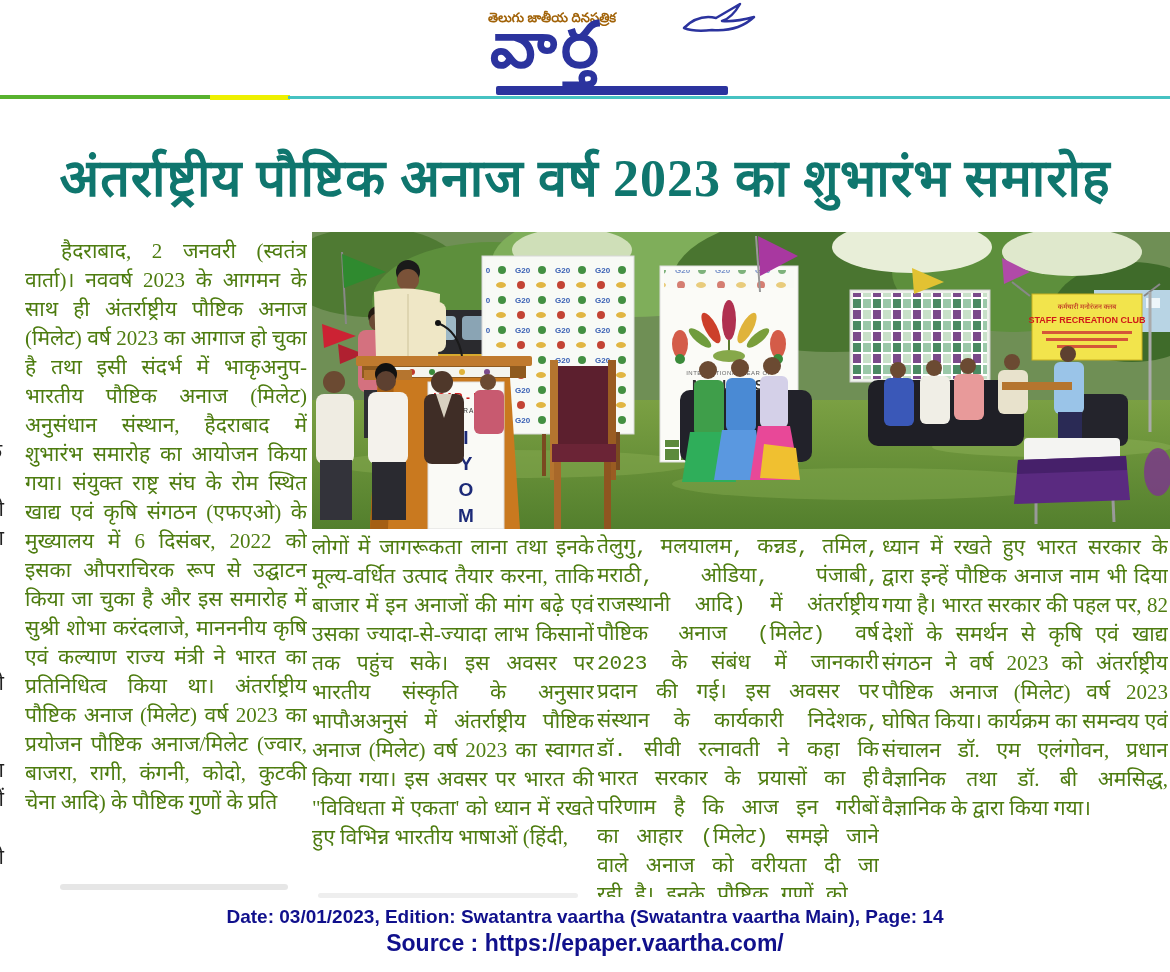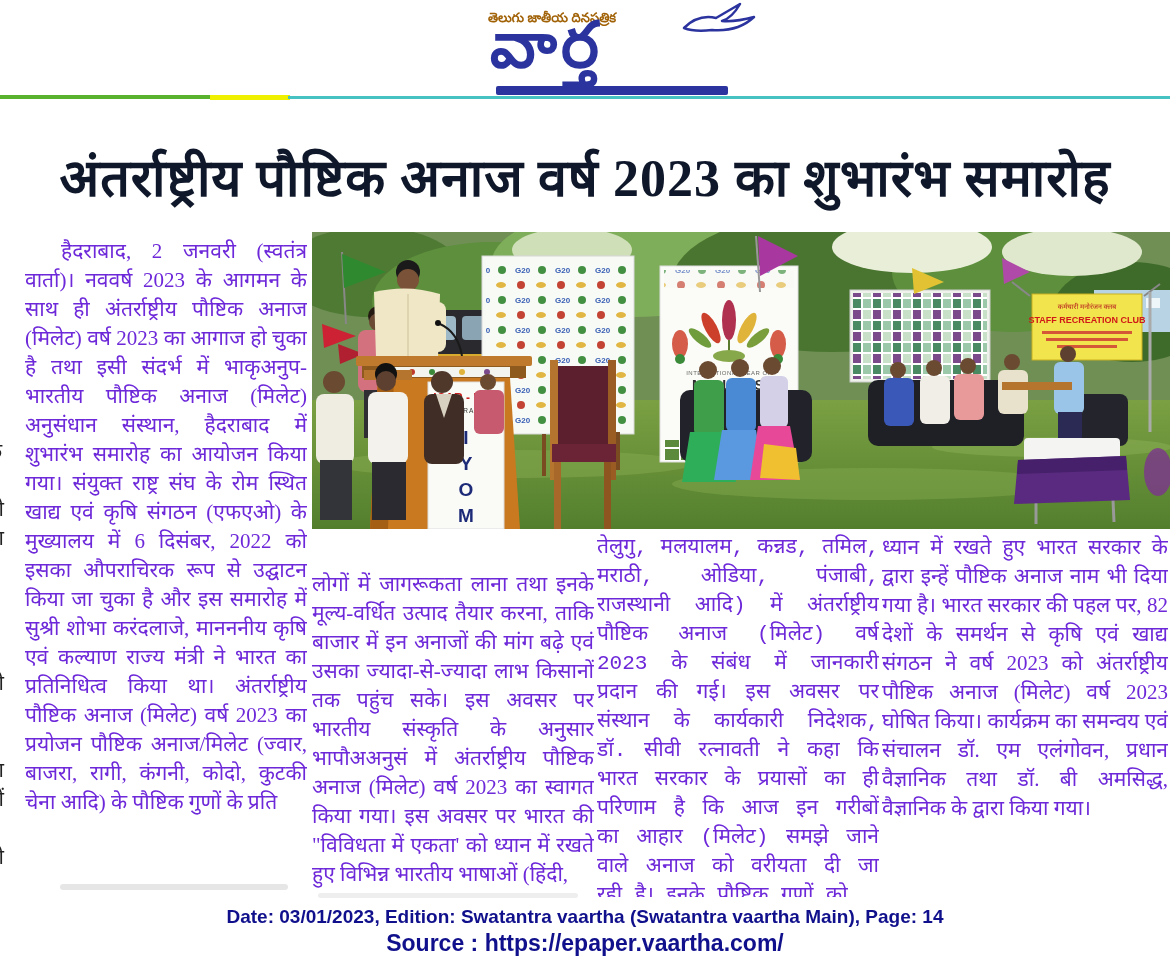--- a/index.html
+++ b/index.html
@@ -18,26 +18,26 @@
                         background:#2b339e; border-radius:2px; }
   .dove { position:absolute; left:208px; top:0px; }
 
   
   .div-green { left:0; top:95px; width:210px; height:4px; background:#58b22e; }
   .div-yellow { left:210px; top:95px; width:80px; height:5px; background:#eef000; }
   .div-teal { left:288px; top:96px; width:882px; height:3px; background:#46c2c2; }
 
   
   .headline { left:40px; top:140px; width:1090px; text-align:center; font-size:52px;
-              font-weight:bold; color:#0f172a; white-space:nowrap; letter-spacing:1px; }
-
-  
-  .col { font-size:21px; line-height:29px; text-align:justify; color:#6d28d9; overflow:hidden; }
+              font-weight:bold; color:#0f766e; white-space:nowrap; letter-spacing:1px; }
+
+  
+  .col { font-size:21px; line-height:29px; text-align:justify; color:#4d7c0f; overflow:hidden; }
   .col1 { left:25px;  top:237px; width:282px; height:648px; text-indent:36px; }
-  .col2 { left:312px; top:533px; width:282px; height:364px;margin-top:37px; }
+  .col2 { left:312px; top:533px; width:282px; height:364px; }
   .col3 { left:597px; top:533px; width:282px; height:364px;font-family:Liberation Mono, monospace; }
   .col4 { left:882px; top:533px; width:286px; height:364px; }
 
   .edge-strip { left:0; top:437px; width:15px; height:460px; overflow:hidden; }
   .edge-strip-inner { position:absolute; left:-14px; top:0; width:30px; font-size:21px;
                       line-height:29px; color:#222; white-space:pre-line; }
 
   .smudge1 { left:60px; top:884px; width:228px; height:6px; background:#dcdcdc; border-radius:3px; opacity:.7; }
   .smudge2 { left:318px; top:893px; width:260px; height:5px; background:#e2e2e2; border-radius:3px; opacity:.6; }
 

